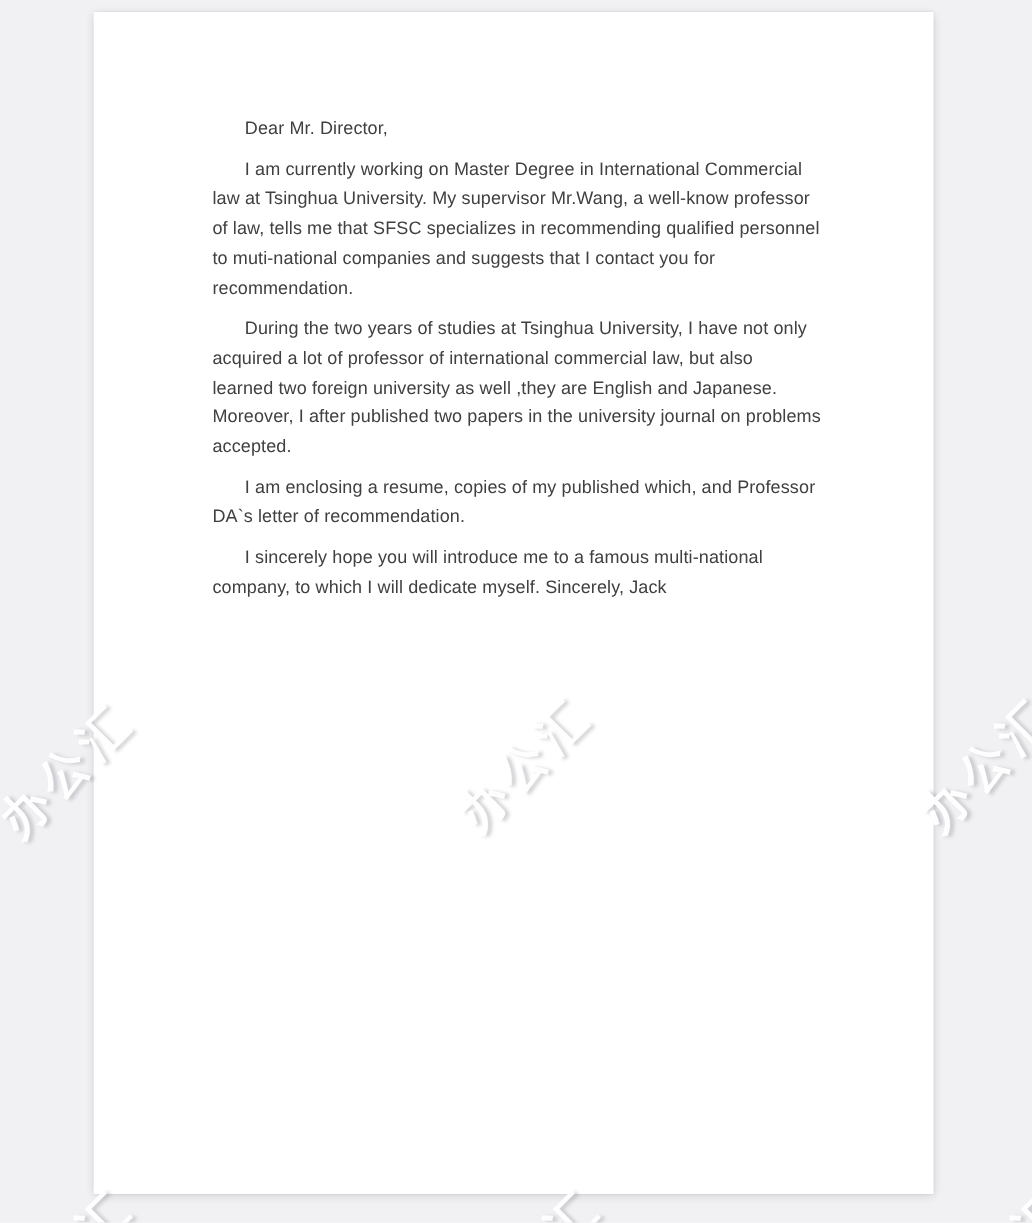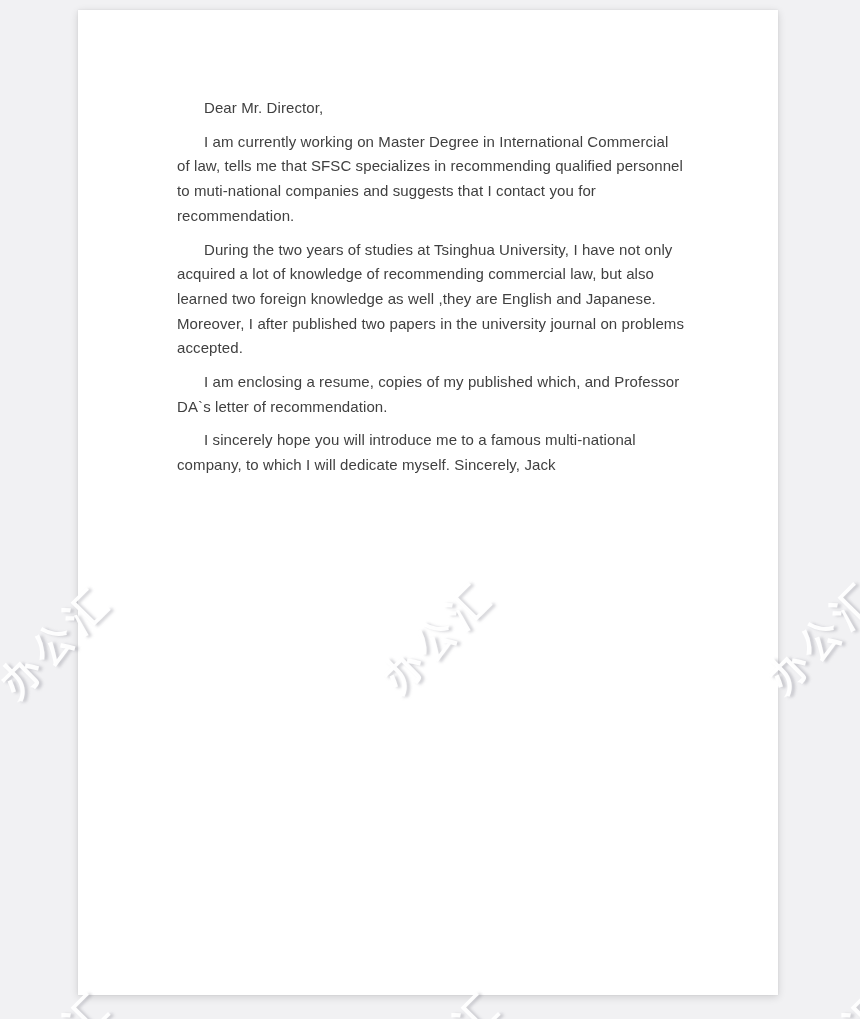--- a/index.html
+++ b/index.html
@@ -81,29 +81,30 @@
 
   <div class="paper">
     <div class="letter">
 
       <p>
         <span class="line indent" style="display:block">Dear Mr. Director,</span>
       </p>
 
       <p>
         <span class="line indent" style="display:block">I am currently working on Master Degree in International Commercial</span>
+        <span class="line" style="display:block">law at Tsinghua University. My supervisor Mr.Wang, a well-know professor</span>
         <span class="line" style="display:block">of law, tells me that SFSC specializes in recommending qualified personnel</span>
         <span class="line" style="display:block">to muti-national companies and suggests that I contact you for</span>
         <span class="line" style="display:block">recommendation.</span>
       </p>
 
       <p>
         <span class="line indent" style="display:block">During the two years of studies at Tsinghua University, I have not only</span>
-        <span class="line" style="display:block">acquired a lot of knowledge of recommending commercial law, but also</span>
-        <span class="line" style="display:block">learned two foreign knowledge as well ,they are English and Japanese.</span>
+        <span class="line" style="display:block">acquired a lot of professor of international commercial law, but also</span>
+        <span class="line" style="display:block">learned two foreign university as well ,they are English and Japanese.</span>
         <span class="line" style="display:block">Moreover, I after published two papers in the university journal on problems</span>
         <span class="line" style="display:block">accepted.</span>
       </p>
 
       <p>
         <span class="line indent" style="display:block">I am enclosing a resume, copies of my published which, and Professor</span>
         <span class="line" style="display:block">DA`s letter of recommendation.</span>
       </p>
 
       <p>

